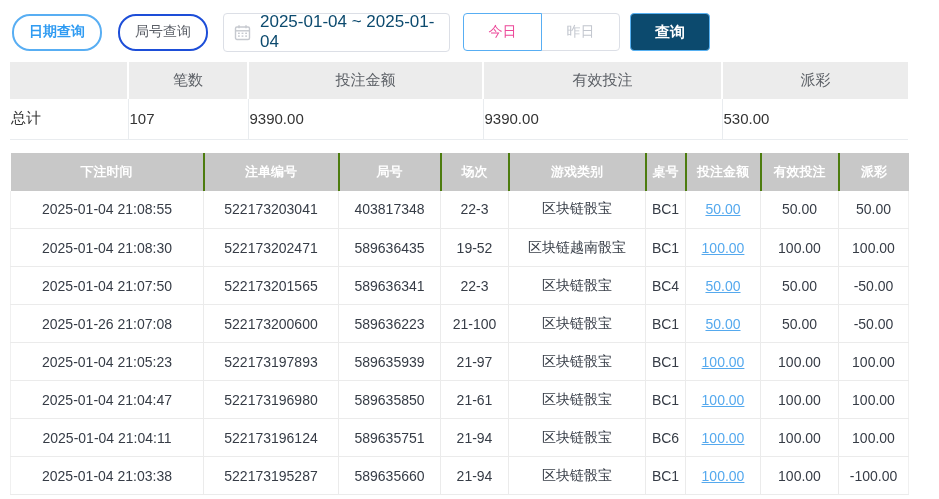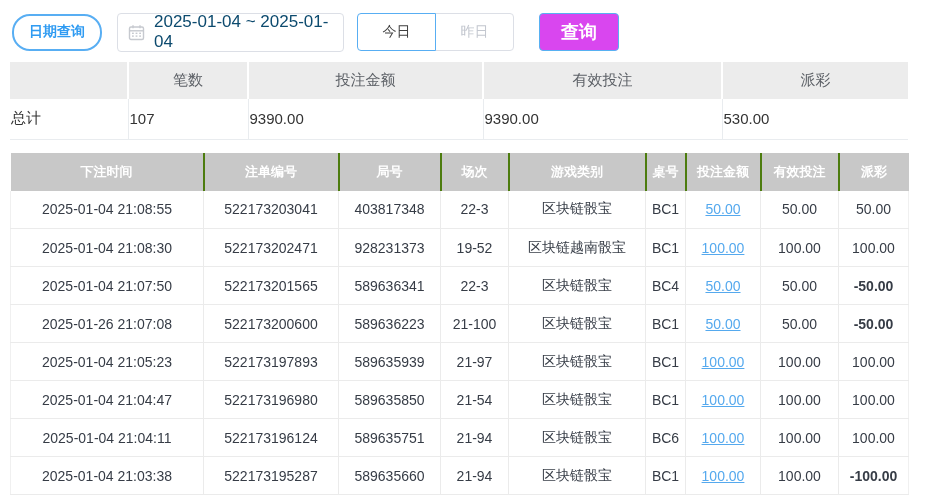--- a/index.html
+++ b/index.html
@@ -33,25 +33,25 @@
   .cal { display: inline-flex; margin-right: 9px; }
   .btn-group { display: flex; margin-left: 13px; }
   .seg {
     height: 38px; width: 79px; margin-left: -1px;
     background: #fff; border: 1px solid #dcdfe6;
     font-size: 14px; color: #c3c7cf; cursor: pointer; position: relative;
     font-family: inherit;
   }
   .seg:first-child { border-radius: 4px 0 0 4px; margin-left: 0; }
   .seg:last-child { border-radius: 0 4px 4px 0; }
-  .seg.active { border-color: #58aef3; color: #404040; z-index: 1; }
+  .seg.active { border-color: #58aef3; color: #ec4899; z-index: 1; }
   .primary {
-    margin-left: 25px; width: 80px; height: 38px;
-    background: #d946ef; border: 1px solid #57b1f2; border-radius: 4px;
-    color: #fff; font-size: 18px; font-weight: bold; cursor: pointer;
+    margin-left: 10px; width: 80px; height: 38px;
+    background: #0c4a6e; border: 1px solid #57b1f2; border-radius: 4px;
+    color: #fff; font-size: 15px; font-weight: bold; cursor: pointer;
     font-family: inherit;
   }
 
   
   table { border-collapse: collapse; table-layout: fixed; }
   .summary { margin-top: 10px; width: 898px; }
   .summary th {
     background: #ececec; height: 37px;
     font-weight: normal; font-size: 15px; color: #5c6066;
     border-right: 2px solid #fff;
@@ -71,29 +71,30 @@
   }
   .main th:last-child { border-right: none; }
   .main td {
     height: 38px; text-align: center; font-size: 14px; color: #363c46;
     border-bottom: 1px solid #ebebeb; border-right: 1px solid #ebebeb;
     background: #fff;
   }
   .main td:first-child { border-left: 1px solid #f0f0f0; }
   .main td:last-child { border-right: 1px solid #f0f0f0; }
   .link { color: #55a9ee; text-decoration: underline; cursor: pointer; }
-  .neg { color: #f0525a; font-weight: bold; }
+  .neg { color: #f0525a; }
 </style>
 </head>
 <body>
 
 <div class="page">
 
   <div class="toolbar">
     <button class="pill active">日期查询</button>
+    <button class="pill">局号查询</button>
 
     <div class="date-input">
       <span class="cal">
         <svg width="17" height="17" viewBox="0 0 17 17">
           <rect x="1.5" y="3" width="14" height="12.5" rx="1.5" fill="none" stroke="#c6c9cf" stroke-width="1.4"></rect>
           <line x1="1.5" y1="6.8" x2="15.5" y2="6.8" stroke="#c6c9cf" stroke-width="1.4"></line>
           <line x1="5" y1="1.2" x2="5" y2="4.2" stroke="#c6c9cf" stroke-width="1.4"></line>
           <line x1="12" y1="1.2" x2="12" y2="4.2" stroke="#c6c9cf" stroke-width="1.4"></line>
           <g fill="#c6c9cf">
             <rect x="4" y="8.6" width="1.8" height="1.4"></rect>
@@ -177,21 +178,21 @@
           <td>22-3</td>
           <td>区块链骰宝</td>
           <td>BC1</td>
           <td><span class="link">50.00</span></td>
           <td>50.00</td>
           <td>50.00</td>
         </tr>
         <tr>
           <td>2025-01-04 21:08:30</td>
           <td>522173202471</td>
-          <td>928231373</td>
+          <td>589636435</td>
           <td>19-52</td>
           <td>区块链越南骰宝</td>
           <td>BC1</td>
           <td><span class="link">100.00</span></td>
           <td>100.00</td>
           <td>100.00</td>
         </tr>
         <tr>
           <td>2025-01-04 21:07:50</td>
           <td>522173201565</td>
@@ -222,21 +223,21 @@
           <td>区块链骰宝</td>
           <td>BC1</td>
           <td><span class="link">100.00</span></td>
           <td>100.00</td>
           <td>100.00</td>
         </tr>
         <tr>
           <td>2025-01-04 21:04:47</td>
           <td>522173196980</td>
           <td>589635850</td>
-          <td>21-54</td>
+          <td>21-61</td>
           <td>区块链骰宝</td>
           <td>BC1</td>
           <td><span class="link">100.00</span></td>
           <td>100.00</td>
           <td>100.00</td>
         </tr>
         <tr>
           <td>2025-01-04 21:04:11</td>
           <td>522173196124</td>
           <td>589635751</td>

